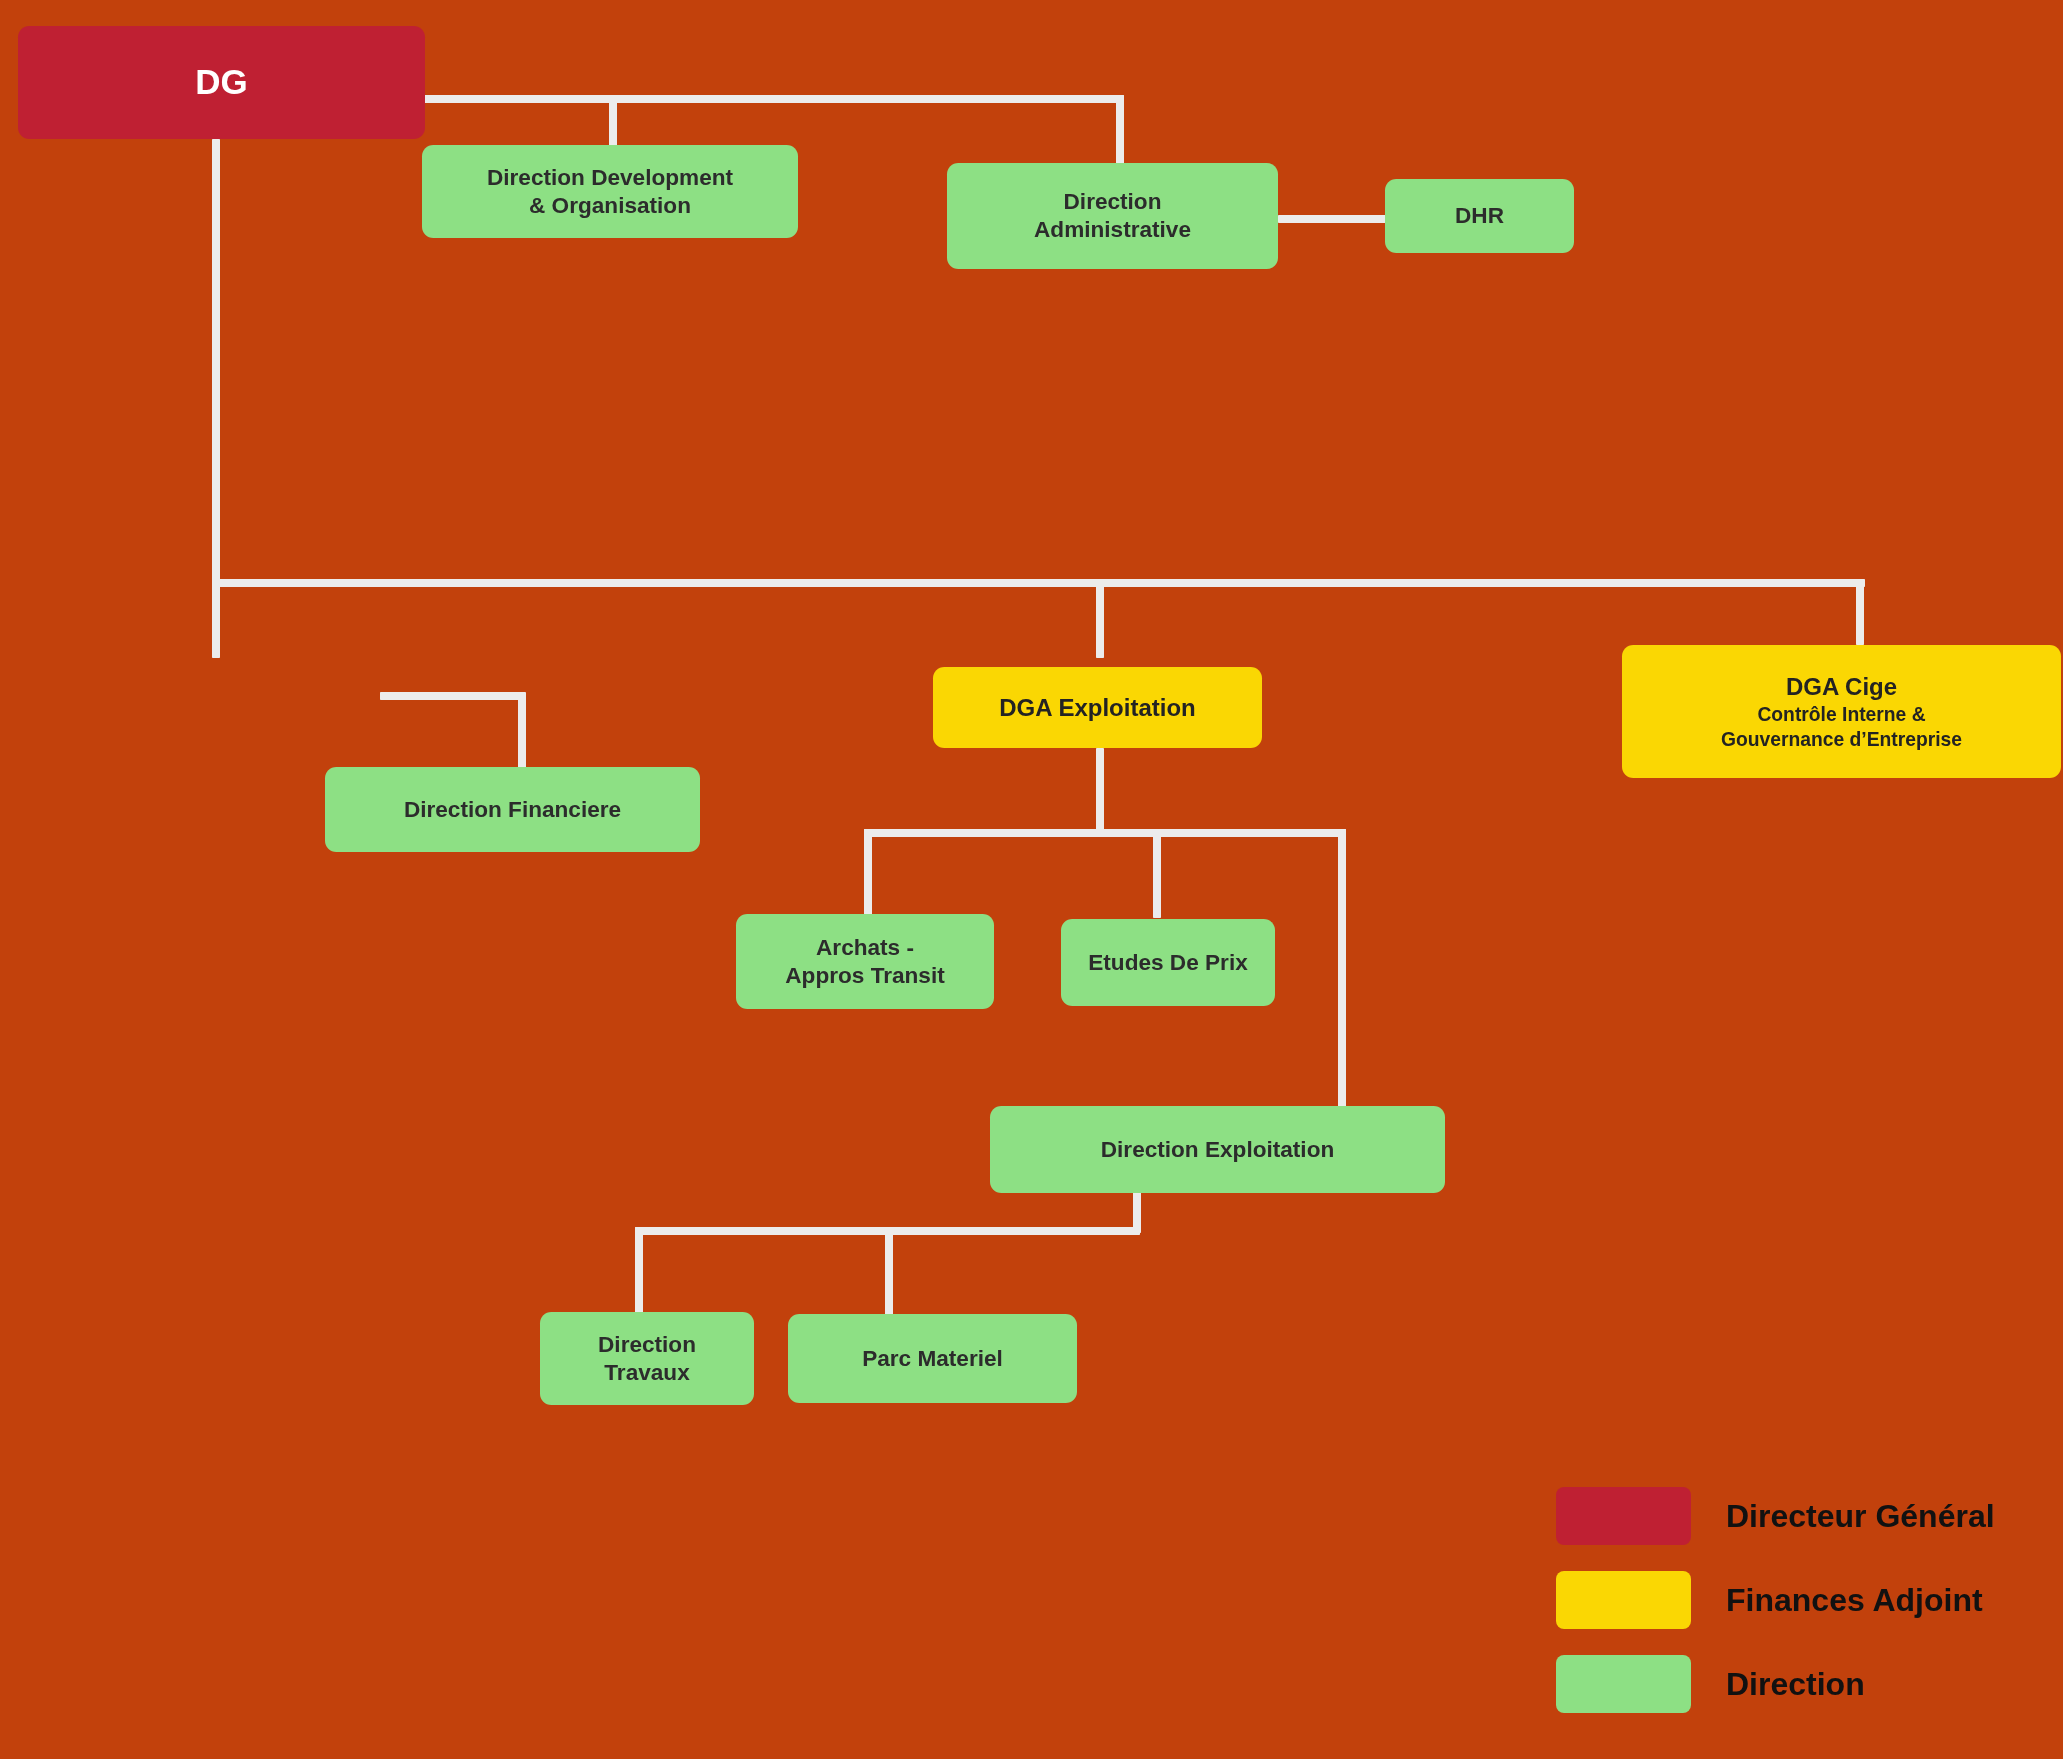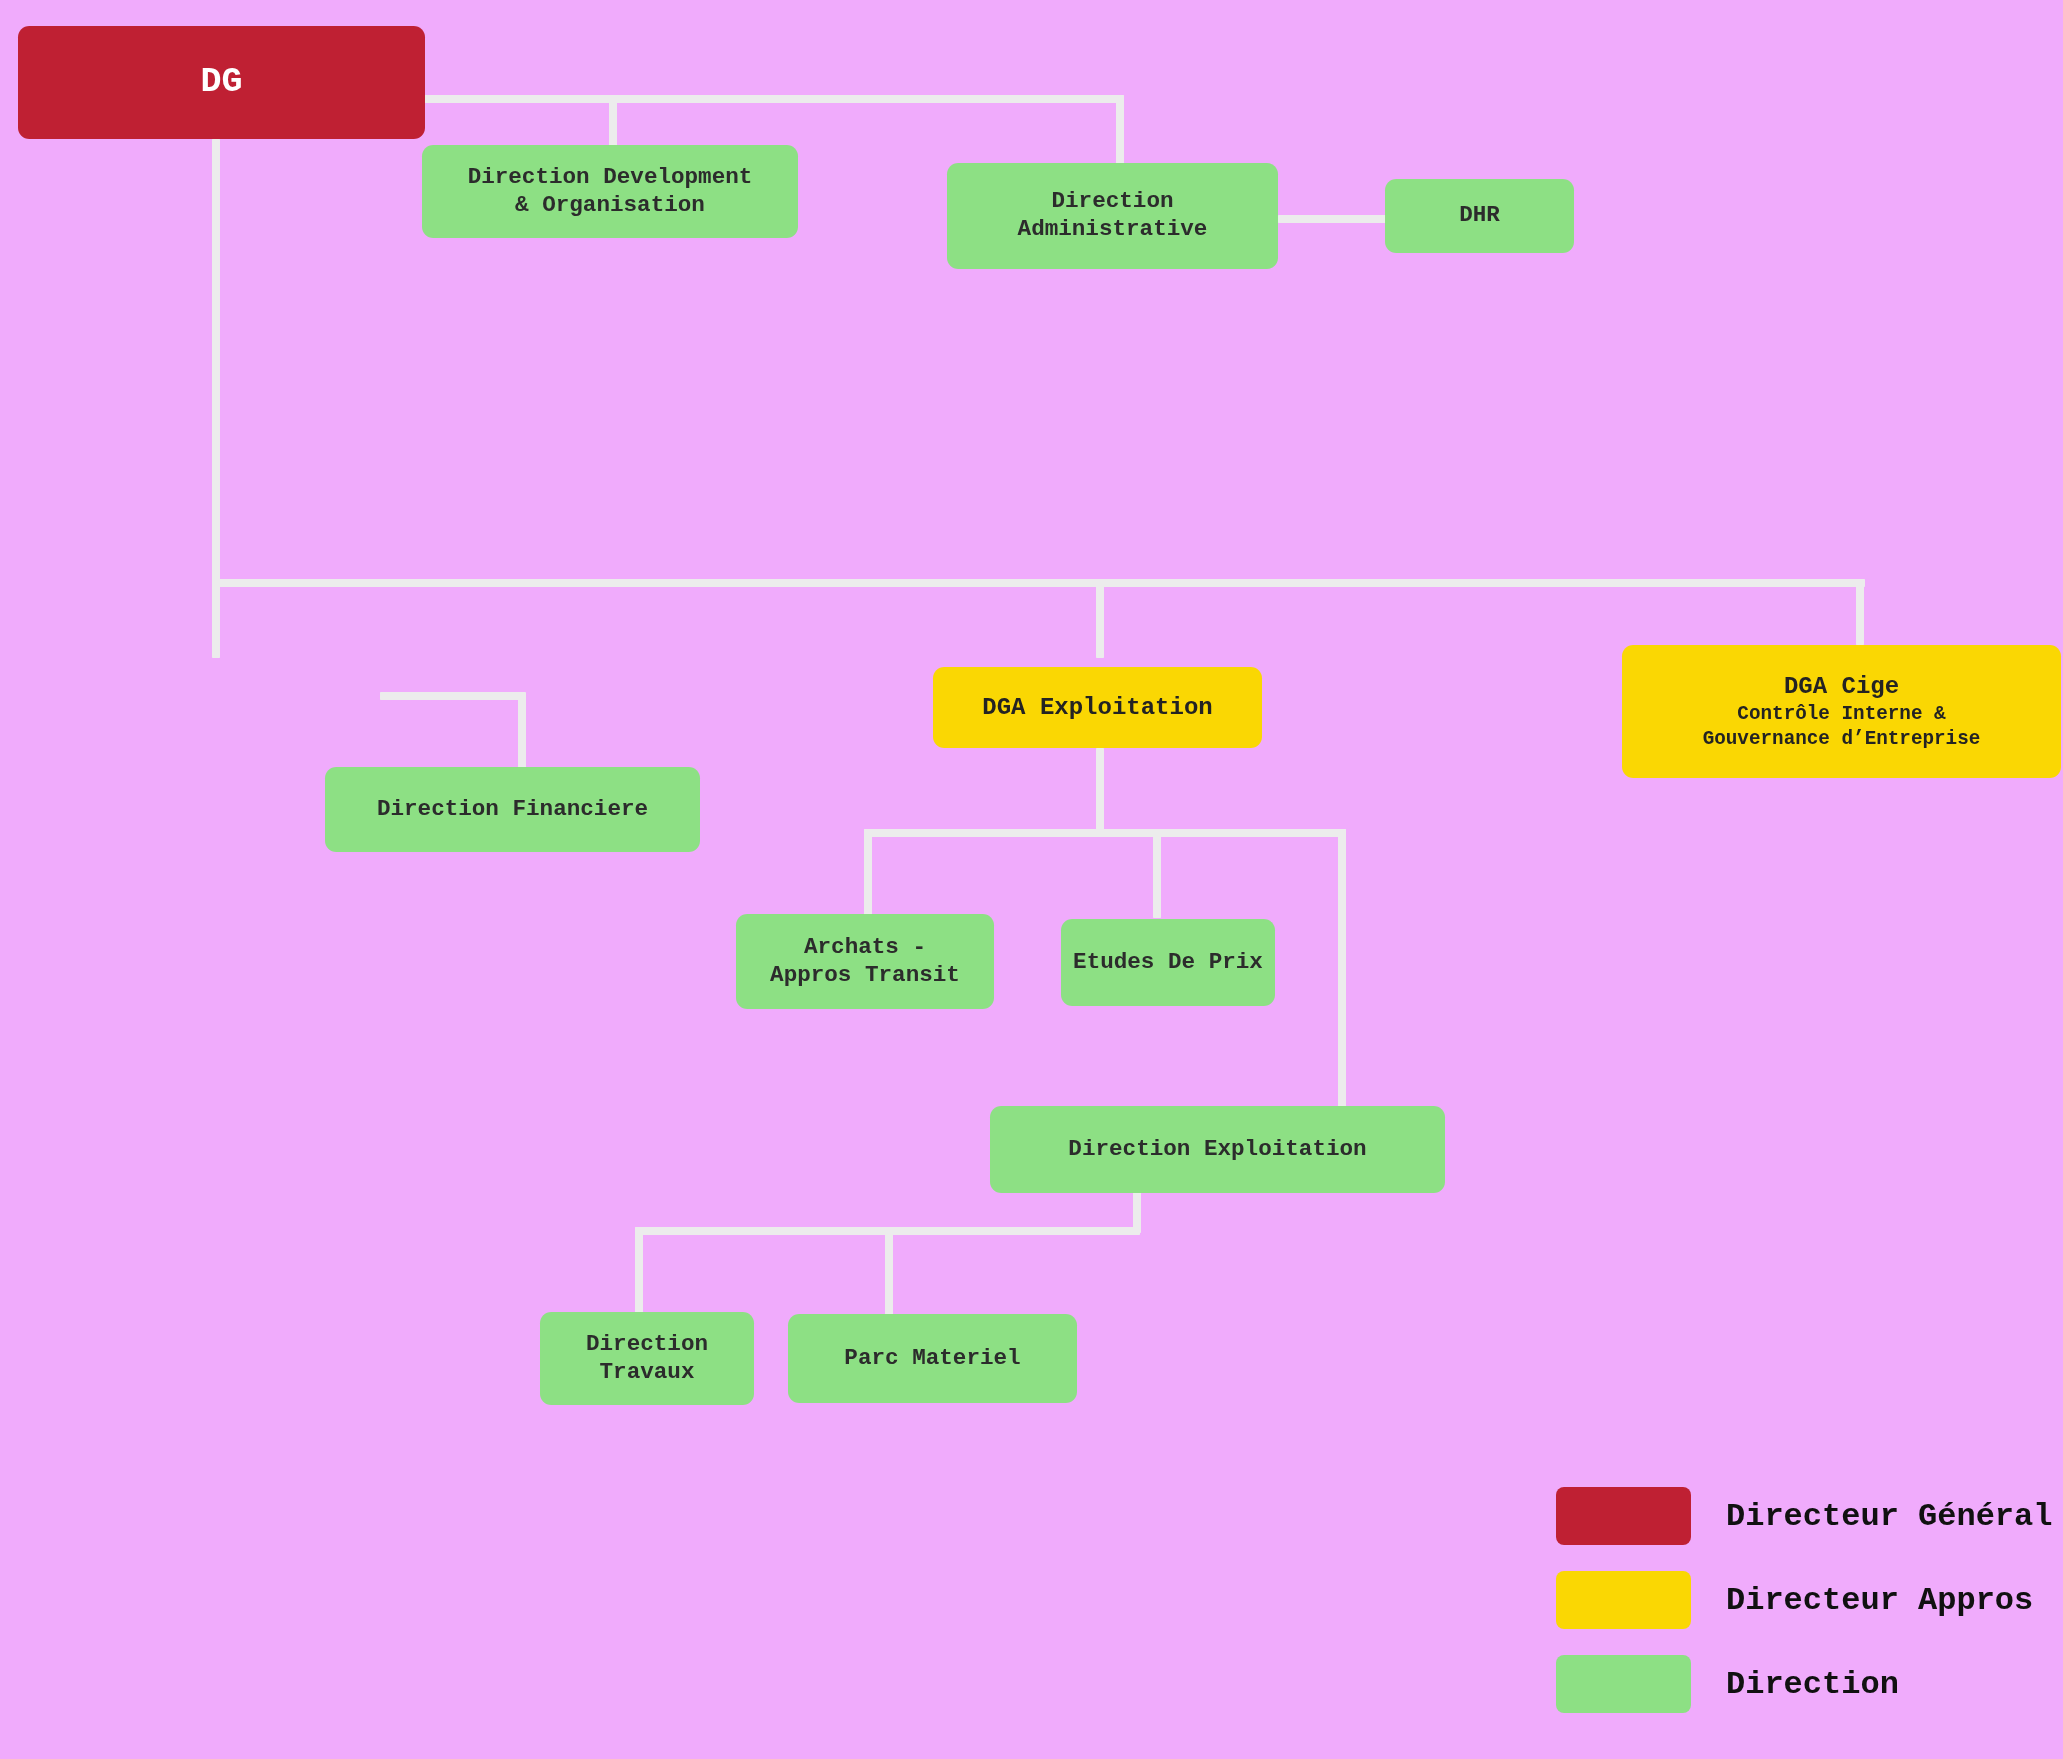--- a/index.html
+++ b/index.html
@@ -8,23 +8,22 @@
     padding: 0;
     background: #ffffff;
   }
   body {
     font-family: "Liberation Sans", sans-serif;
   }
   #canvas {
     position: relative;
     width: 2064px;
     height: 1760px;
-    background: #f0abfc;
+    background: #c2410c;
     overflow: hidden;
-    font-family: Liberation Mono, monospace;
   }
 
   
   .conn {
     position: absolute;
     background: #ececec;
     border-radius: 0.8px;
   }
 
   
@@ -208,21 +207,21 @@
 
   <div id="legend">
 
     <div class="legend-row">
       <div class="legend-sw" style="background:#BF2033;"></div>
       <div class="legend-lbl">Directeur Général</div>
     </div>
 
     <div class="legend-row">
       <div class="legend-sw" style="background:#FAD703;"></div>
-      <div class="legend-lbl">Directeur Appros</div>
+      <div class="legend-lbl">Finances Adjoint</div>
     </div>
 
     <div class="legend-row">
       <div class="legend-sw" style="background:#8DE084;"></div>
       <div class="legend-lbl">Direction</div>
     </div>
 
   </div>
 
 </div>

